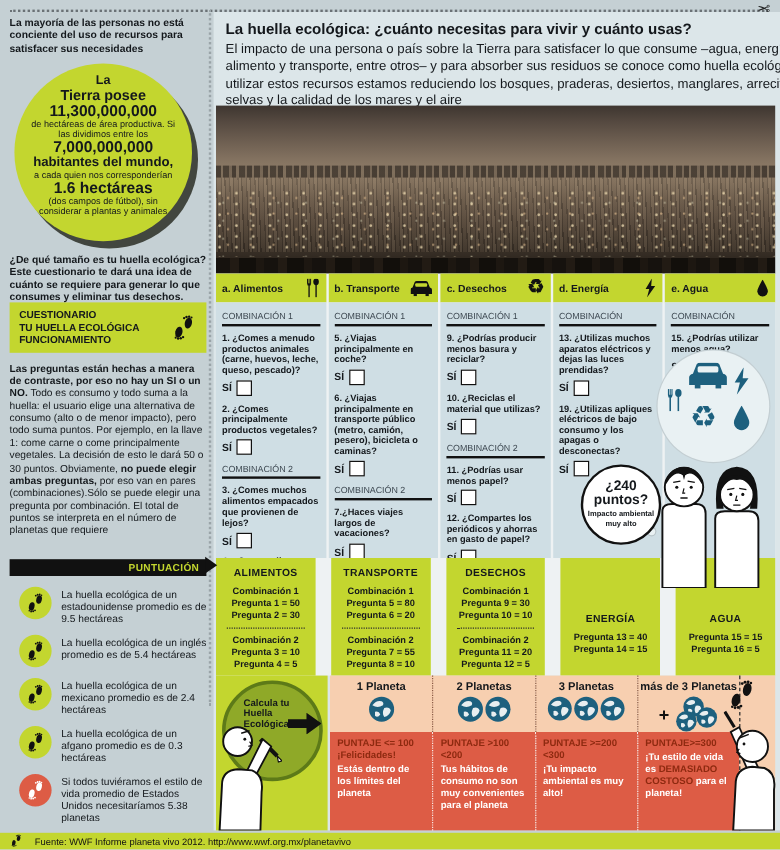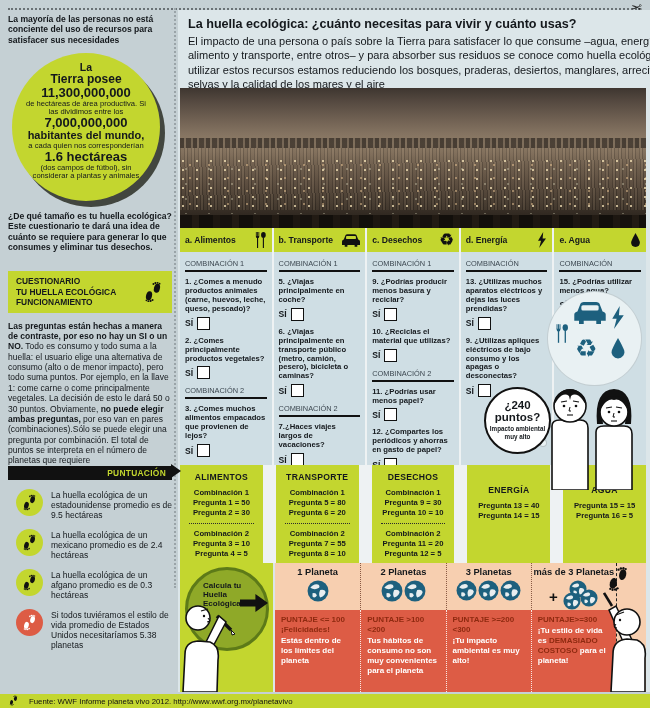--- a/index.html
+++ b/index.html
@@ -24,21 +24,21 @@
   .sidebar{position:absolute;left:8px;top:14px;width:164px;height:678px}
   .sb-title{font-size:22px;font-weight:bold;letter-spacing:-.5px;margin:2px 0 4px}
   .sb-intro{font-size:8.6px;font-weight:bold;line-height:1.2;margin-bottom:8px}
   .earth-circle{position:relative;width:148px;height:148px;margin:0 0 10px 4px;border-radius:50%;
       background:var(--green);box-shadow:5px 6px 0 #42463f;text-align:center;padding-top:9px;line-height:1.06}
   .ec-l1{font-size:10.5px;font-weight:bold}
   .ec-l2{font-size:12px;font-weight:bold}
   .ec-big{font-size:13px;font-weight:bold}
   .ec-sm{font-size:7.6px;line-height:1.1;padding:0 14px}
   .ec-l3{font-size:11px;font-weight:bold}
-  .sb-qintro{font-size:8.6px;font-weight:bold;line-height:1.2;margin-bottom:19px}
+  .sb-qintro{font-size:8.6px;font-weight:bold;line-height:1.2;margin-bottom:0}
   .cuest-box{background:var(--green);display:flex;align-items:center;justify-content:space-between;
       padding:5px 8px;margin-bottom:8px}
   .cuest-text{font-size:8.4px;font-weight:bold;line-height:1.25}
   .sb-expl{font-size:8.5px;line-height:1.22}
   .sb-expl .b{font-weight:bold}
   .punt-wrap{position:absolute;left:0;top:452px;width:164px}
   .punt-bar{background:#111;height:14px;display:flex;align-items:center;justify-content:flex-end;padding-right:6px}
   .punt-bar span{color:var(--green);font-size:8.4px;font-weight:bold;letter-spacing:.3px}
   .punt-item{display:flex;align-items:flex-start;gap:8px;margin-top:9px;padding-left:8px}
   .punt-circ{flex:0 0 27px;width:27px;height:27px;border-radius:50%;background:var(--green);
@@ -78,21 +78,21 @@
   .combo-label{font-size:7.4px;color:#3c4750;border-bottom:2px solid #111;padding-bottom:2px;margin:2px 0 6px}
   .question p{font-size:7.7px;font-weight:bold;line-height:1.16}
   .si-row{display:flex;align-items:center;gap:4px;margin:3px 0 7px}
   .si{font-size:8.6px;font-weight:bold}
   .checkbox{width:13px;height:13px;background:#fff;border:1.5px solid #111}
   .recycle-glyph{font-size:16px;line-height:1;color:#111}
 
   
   .scorebar{position:absolute;left:2px;top:455px;width:466px;height:98px;display:flex;gap:13px;background:#eef2f3}
   .scell{flex:1;background:var(--green);text-align:center;padding-top:7px}
-  .scell.center{padding-top:20px}
+  .scell.center{padding-top:45px}
   .stitle{font-size:8.6px;font-weight:bold;letter-spacing:.3px;margin-bottom:6px}
   .sgroup p{font-size:7.7px;font-weight:bold;line-height:1.3}
   .sdiv{border-top:1.5px dotted #2c2c2c;margin:5px 9px}
 
   
   .planets{position:absolute;left:2px;top:553px;width:466px;height:129px;display:flex}
   .calc-cell{flex:0 0 93px;background:var(--green);position:relative;margin-right:2px;overflow:visible;z-index:3}
   .calc-circle{position:absolute;left:5px;top:4px;width:84px;height:84px;border-radius:50%;
       background:var(--dark-green);border:3px solid var(--darker-green)}
   .calc-label{position:absolute;left:15px;top:11px;width:46px;font-size:8px;font-weight:bold;line-height:1.15}
@@ -226,20 +226,28 @@
           </svg>
         </div>
       <p class="punt-text">La huella ecológica de un estadounidense promedio es de 9.5 hectáreas</p>
     </div>
     <div class="punt-item">
       <div class="punt-circ">
           <svg width="17" height="17">
             <use href="#footprints"></use>
           </svg>
         </div>
+      <p class="punt-text">La huella ecológica de un inglés promedio es de 5.4 hectáreas</p>
+    </div>
+    <div class="punt-item">
+      <div class="punt-circ">
+          <svg width="17" height="17">
+            <use href="#footprints"></use>
+          </svg>
+        </div>
       <p class="punt-text">La huella ecológica de un mexicano promedio es de 2.4 hectáreas</p>
     </div>
     <div class="punt-item">
       <div class="punt-circ">
           <svg width="17" height="17">
             <use href="#footprints"></use>
           </svg>
         </div>
       <p class="punt-text">La huella ecológica de un afgano promedio es de 0.3 hectáreas</p>
     </div>
@@ -400,21 +408,21 @@
       <div class="qbody">
         <div class="combo-label">COMBINACIÓN</div>
         <div class="question">
           <p>13. ¿Utilizas muchos aparatos eléctricos y dejas las luces prendidas?</p>
           <div class="si-row">
               <span class="si">SÍ</span>
               <span class="checkbox"></span>
             </div>
         </div>
         <div class="question">
-          <p>9. ¿Utilizas apliques eléctricos de bajo consumo y los apagas o desconectas?</p>
+          <p>19. ¿Utilizas apliques eléctricos de bajo consumo y los apagas o desconectas?</p>
           <div class="si-row">
               <span class="si">SÍ</span>
               <span class="checkbox"></span>
             </div>
         </div>
       </div>
     </div>
 
     <div class="qcol">
       <div class="qhead">

